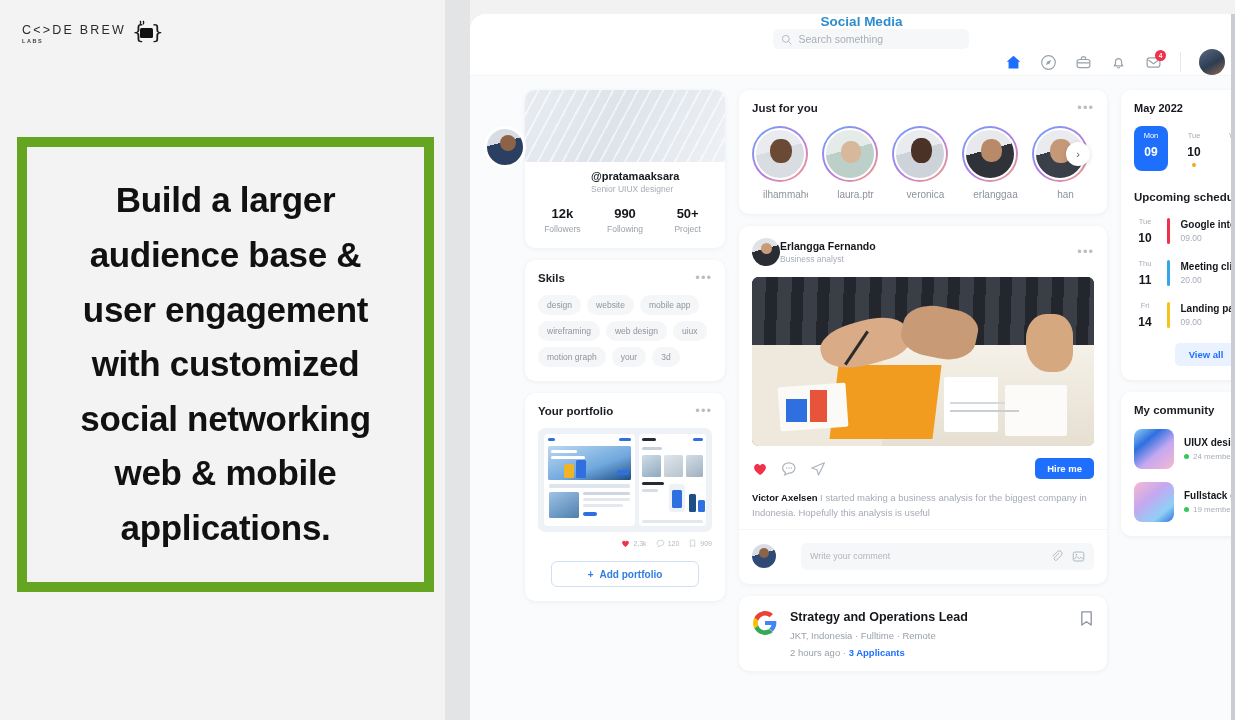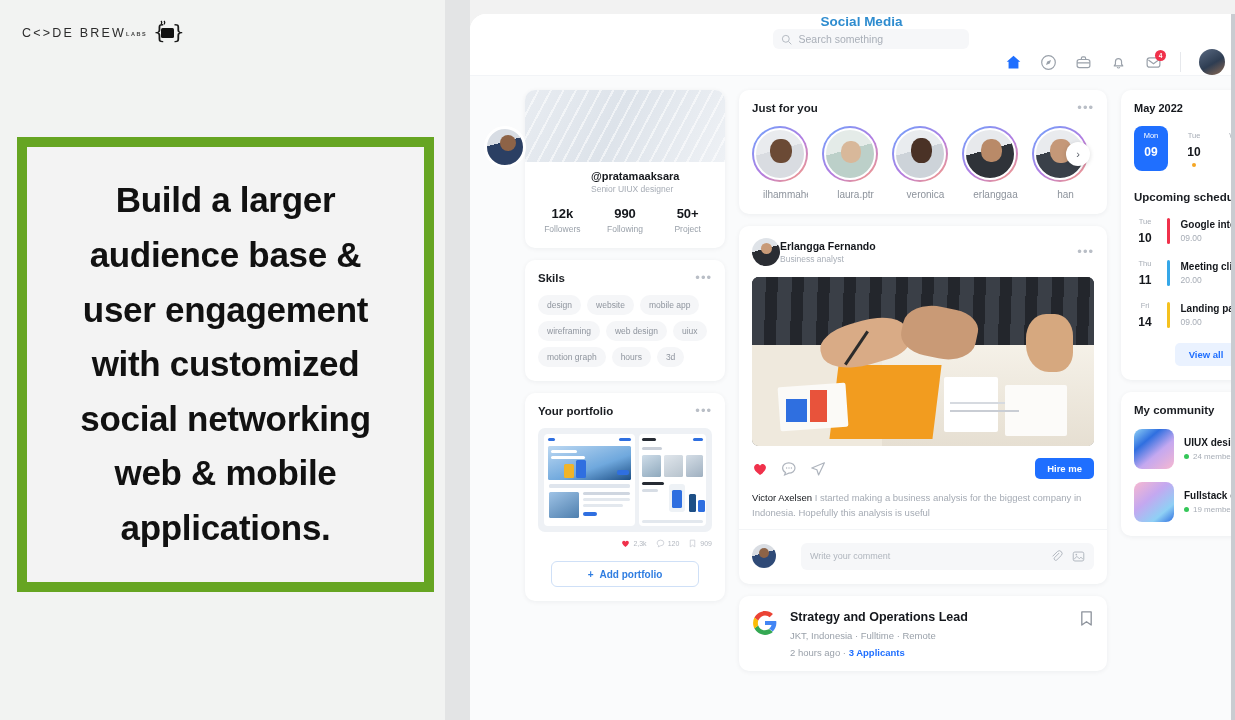--- a/index.html
+++ b/index.html
@@ -12,21 +12,21 @@
 
   
   .promo-panel {
     position: absolute; left: 0; top: 0; width: 445px; height: 720px;
     background: #f2f3f2;
   }
   .logo-wrap {
     position: absolute; left: 22px; top: 20px;
     display: flex; align-items: center; gap: 5px;
   }
-  .logo-text { display: flex; align-items: center; }
+  .logo-text { display: flex; flex-direction: column; align-items: flex-start; }
   .logo-main {
     font-size: 12.5px; letter-spacing: 2.2px; color: #2b2b2b;
     font-weight: 500; white-space: nowrap;
   }
   .logo-sub {
     font-size: 5.5px; letter-spacing: 1.6px; color: #3d3d3d;
     font-weight: 700; margin-top: 1px;
   }
   .logo-mark { display: flex; align-items: center; gap: 1px; margin-left: 1px; }
 
@@ -200,21 +200,21 @@
     margin: 0 13px; height: 169px; border-radius: 7px; overflow: hidden;
     position: relative; background: #2b2f36;
   }
   .actions { display: flex; align-items: center; gap: 13px; padding: 12px 13px 0; }
   .hire {
     margin-left: auto; background: #1f6fff; color: #fff; font-size: 9.5px;
     font-weight: bold; padding: 5px 12px; border-radius: 5px; border: none;
     cursor: pointer; font-family: "Liberation Sans", sans-serif;
   }
   .caption { padding: 11px 13px 0; font-size: 9.5px; line-height: 1.62; color: #a5abb4; }
-  .caption b { color: #14171c; font-weight: normal; }
+  .caption b { color: #14171c; font-weight: bold; }
   .cmt-row { display: flex; align-items: center; gap: 25px; padding: 13px 13px 14px; margin-top: 8px; border-top: 1px solid #f3f5f7; }
   .cmt-av { width: 24px; height: 24px; border-radius: 50%; flex: none;
             background: linear-gradient(165deg,#d9dde3 0 40%,#2f4a77 40% 100%); position: relative; overflow: hidden; }
   .cmt-av::after{content:"";position:absolute;left:7px;top:4px;width:10px;height:10px;border-radius:50%;background:#8d6347;}
   .cmt-field {
     flex: 1; height: 27px; background: #f6f7f9; border-radius: 6px;
     display: flex; align-items: center; padding: 0 9px; gap: 9px;
   }
   .cmt-ph { font-size: 9px; color: #b0b6be; flex: 1; }
 
@@ -364,21 +364,21 @@
           <span class="dots">•••</span>
         </div>
         <div class="chips">
           <span class="chip">design</span>
           <span class="chip">website</span>
           <span class="chip">mobile app</span>
           <span class="chip">wireframing</span>
           <span class="chip">web design</span>
           <span class="chip">uiux</span>
           <span class="chip">motion graph</span>
-          <span class="chip">hours</span>
+          <span class="chip">your</span>
           <span class="chip">3d</span>
         </div>
       </div>
 
       <div class="card pad" style="margin-top:12px">
         <div class="row-h">
           <span class="card-t">Your portfolio</span>
           <span class="dots">•••</span>
         </div>
         <div class="shot">

